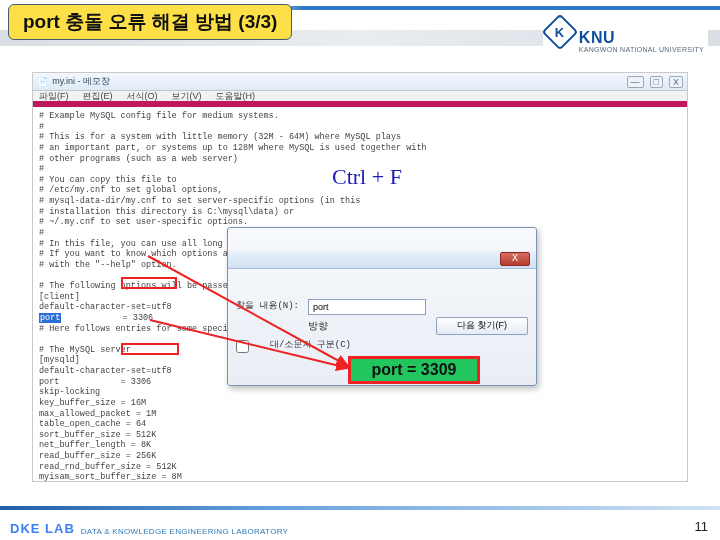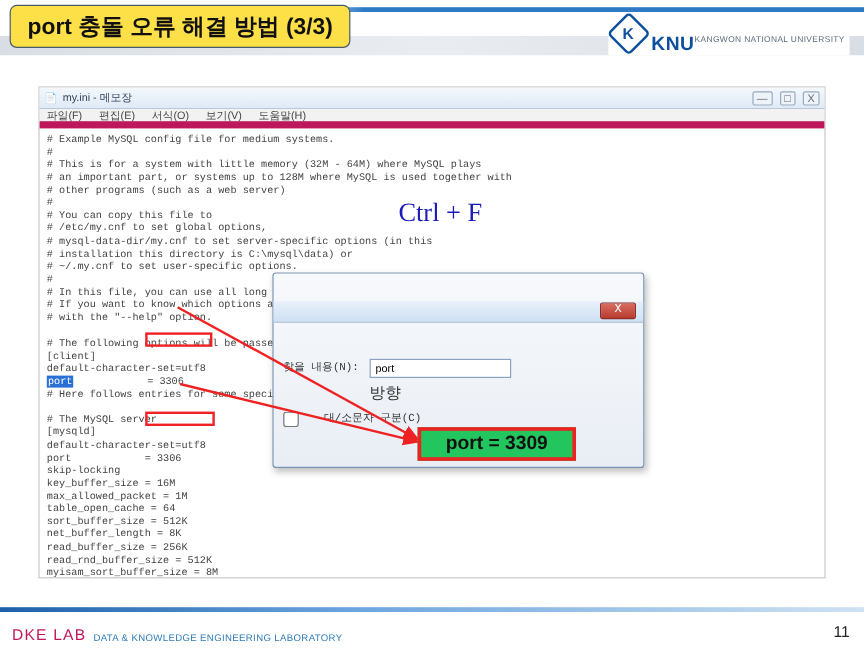--- a/index.html
+++ b/index.html
@@ -54,21 +54,21 @@
     width: 26px; height: 26px;
     border-radius: 4px;
     border: 2px solid #0d4f9c;
     display: flex; align-items: center; justify-content: center;
     color: #0d4f9c;
     font-weight: 800;
     font-size: 13px;
     transform: rotate(45deg);
   }
   .logo-emblem span { transform: rotate(-45deg); display:block; }
-  .logo-text { display: flex; line-height: 1; margin-top: 20px; }
+  .logo-text { display: flex; flex-direction: column; line-height: 1; margin-top: 20px; }
   .logo-text .k1 { font-size: 16px; font-weight: 900; color: #0d4f9c; letter-spacing: 0.5px; }
   .logo-text .k2 { font-size: 7px; color: #5a6a7a; letter-spacing: 0.3px; }
 
   .content {
     position: absolute;
     left: 32px; top: 72px;
     width: 656px;
     height: 410px;
     border: 1px solid #c9c9c9;
     background: #fff;
@@ -172,21 +172,21 @@
     border-radius: 2px;
     font-size: 9px;
     padding: 0 8px;
     cursor: pointer;
   }
   .fd-dir {
     grid-column: 2 / 3;
     display:flex; gap:10px; align-items:center;
     font-size:9px;
   }
-  .fd-dir-title { font-size:13px; color:#333; }
+  .fd-dir-title { font-size:10px; color:#333; }
   .fd-case { grid-column: 1 / 3; display:flex; gap:21px; align-items:center; }
   .fd-col3 {
     grid-column: 3 / 4;
     grid-row: 1 / 4;
     display:flex; flex-direction:column; gap:6px;
     align-items: stretch;
     justify-content: flex-start;
   }
 
   .annot-ctrlF {
@@ -223,21 +223,21 @@
     height: 34px;
   }
   .footer-stripe {
     position:absolute; left:0; right:0; top:0; height:4px;
     background: linear-gradient(to right, #1f5fa8, #6aa4de 40%, #cfe2f3 100%);
   }
   .footer-inner {
     position:absolute; left:10px; bottom:4px;
     display:flex; align-items:flex-end; gap:6px;
   }
-  .footer-inner .fk1 { font-size:13px; font-weight:400; color:#be185d; letter-spacing:1px; }
+  .footer-inner .fk1 { font-size:13px; font-weight:700; color:#3b82f6; letter-spacing:1px; }
   .footer-inner .fk2 { font-size:8px; color:#2f7bb9; letter-spacing:0.3px; }
   .page-num {
     position:absolute; right:12px; bottom:6px;
     font-size:13px; color:#222;
   }
 </style>
 </head>
 <body>
 
 <div class="header">
@@ -314,20 +314,21 @@
     <div class="red-box rb2"></div>
 
     <div class="find-dialog">
       <div class="fd-bar">
         <div class="fd-close">X</div>
       </div>
       <div class="fd-body">
         <div class="fd-label">찾을 내용(N):</div>
         <input class="fd-input" value="port" style="">
         <div class="fd-col3">
+          <button class="fd-btn">다음 찾기(F)</button>
         </div>
         <div class="fd-dir-title" style="grid-column:2/3">방향</div>
         <label class="fd-case"><input type="checkbox" style=""> <span>대/소문자 구분(C)</span></label>
       </div>
     </div>
   </div>
 </div>
 
 <div class="annot-ctrlF">Ctrl + F</div>
 <div class="annot-port">port = 3309</div>

